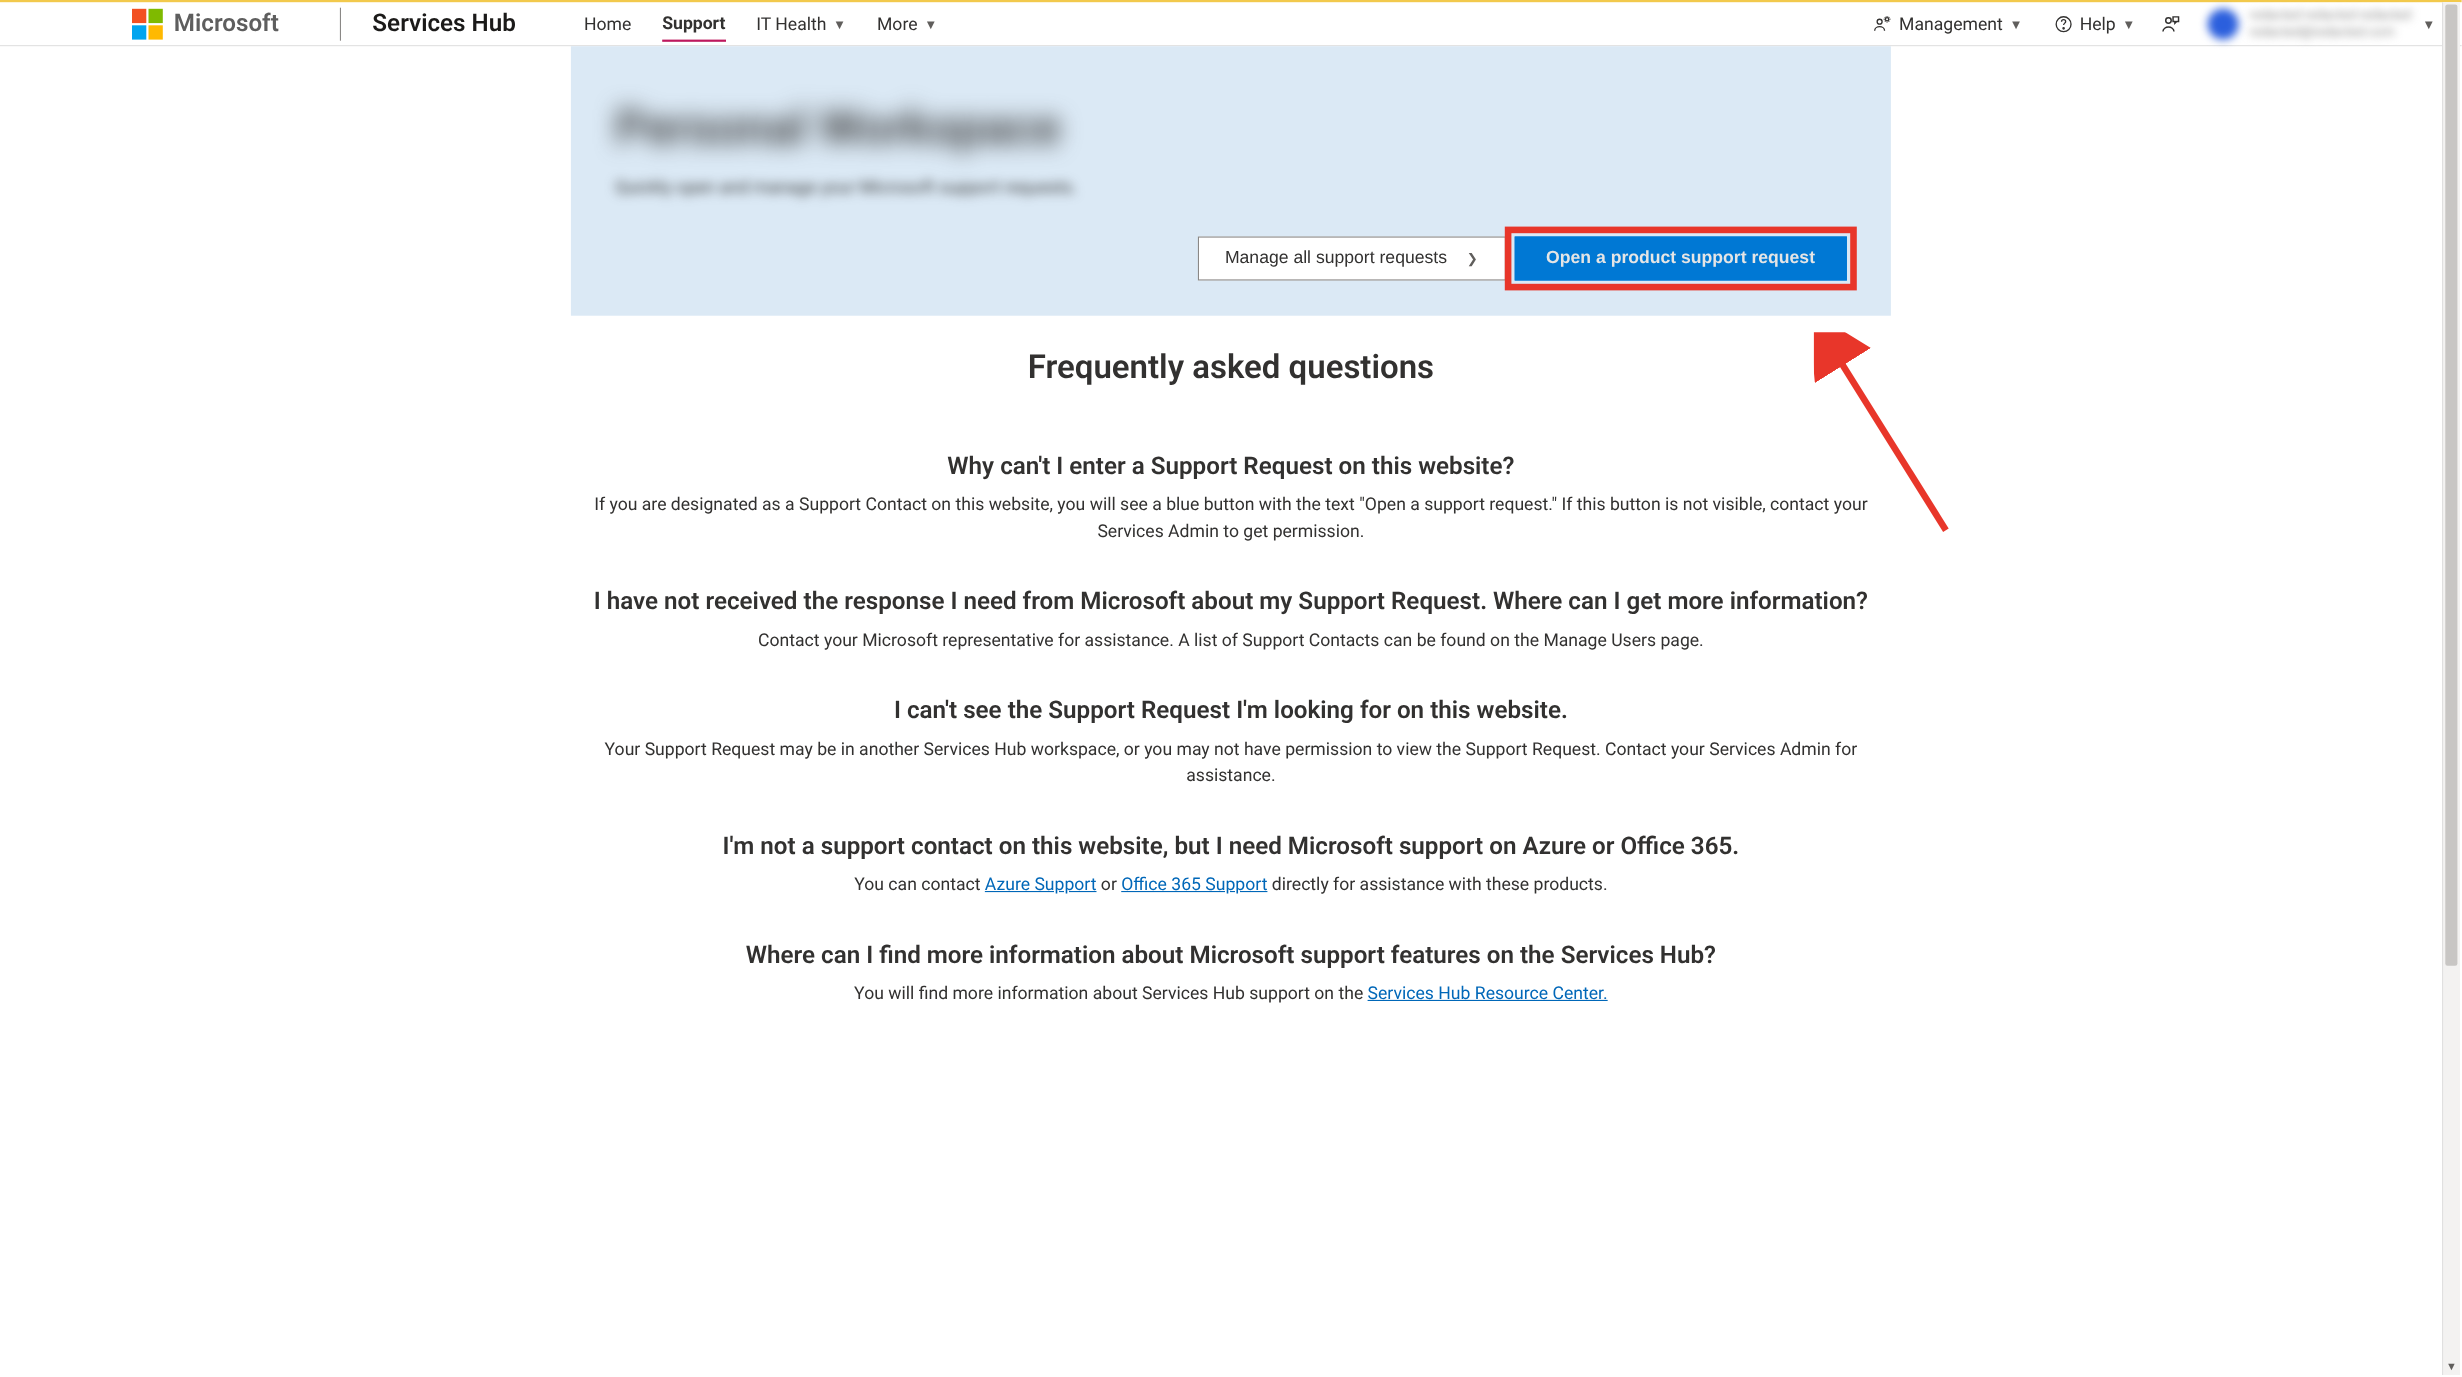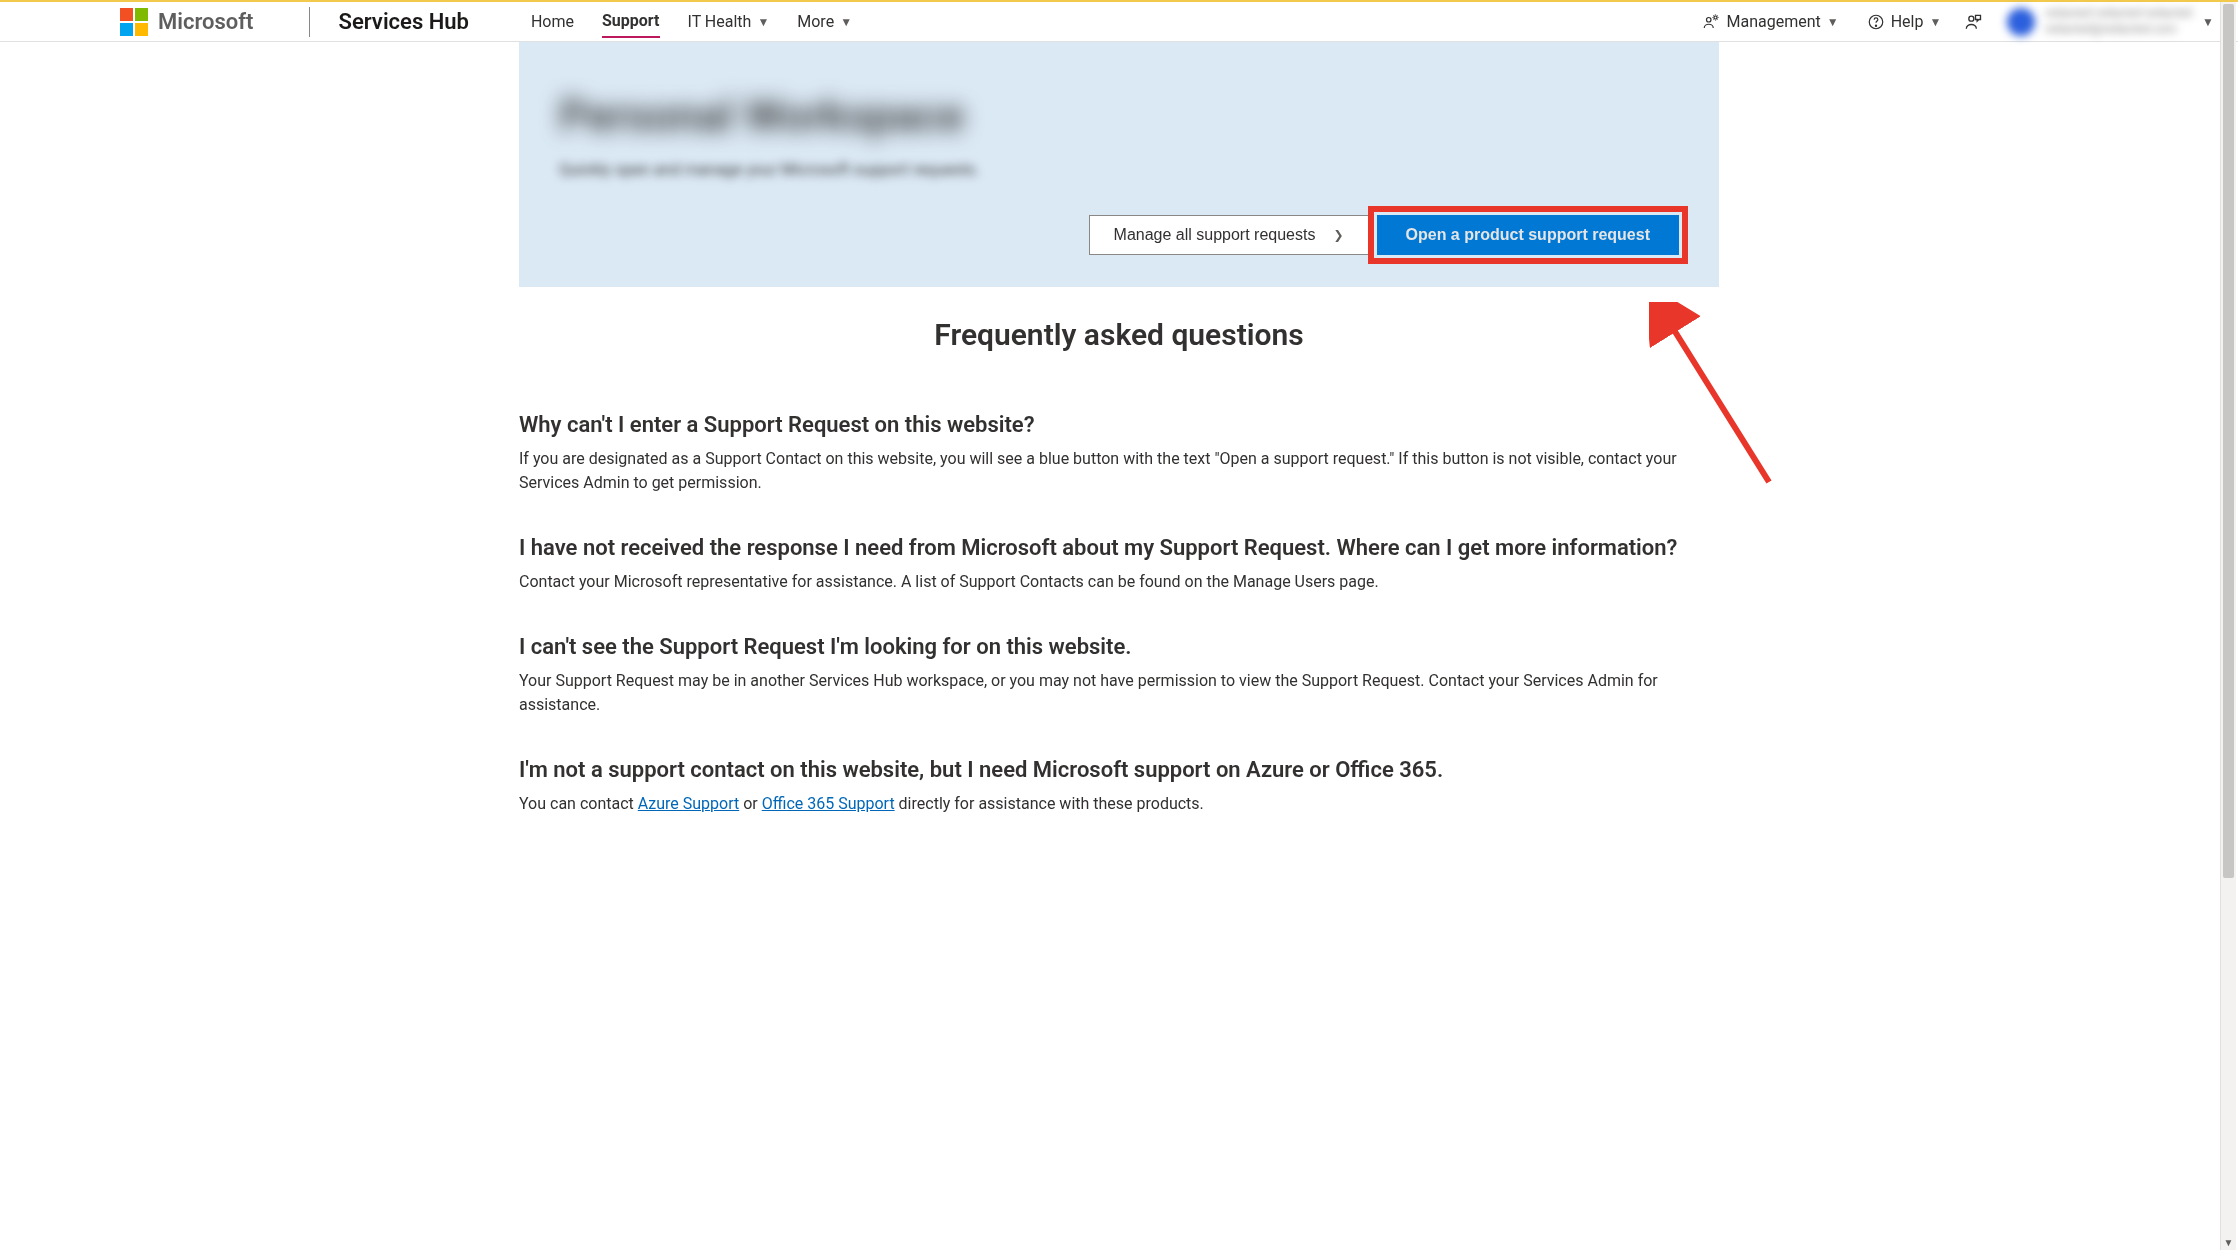--- a/index.html
+++ b/index.html
@@ -79,21 +79,21 @@
       right: -70px;
       top: 260px;
       pointer-events:none;
     }
 
     
     .faq-title {
       text-align:center; font-size: 30px; font-weight:600;
       margin: 30px 0 60px 0;
     }
-    .faq-item { margin: 0 0 40px 0; }
+    .faq-item { margin: 0 0 40px 0; text-align: center; }
     .faq-item h3 { font-size: 22px; font-weight:600; margin-bottom:10px; }
     .faq-item p { font-size: 16px; line-height:1.5; color:#323130; }
     .faq-item a { color:#0067b8; text-decoration: underline; }
 
     
     .vscroll {
       position:fixed; right:2px; top:2px; bottom:2px; width:16px;
       background:#f3f2f1; border-left:1px solid #e0e0e0;
     }
     .vscroll .thumb { position:absolute; left:2px; right:2px; top:2px; height:70%; background:#c8c6c4; border-radius:2px;}
@@ -220,19 +220,25 @@
     <p>Your Support Request may be in another Services Hub workspace, or you may not have permission to view the Support Request. Contact your Services Admin for assistance.</p>
   </div>
 
   <div class="faq-item">
     <h3>I'm not a support contact on this website, but I need Microsoft support on Azure or Office 365.</h3>
     <p>
       <span>You can contact </span><a href="#">Azure Support</a><span> or </span><a href="#">Office 365 Support</a><span> directly for assistance with these products.</span>
     </p>
   </div>
 
+  <div class="faq-item">
+    <h3>Where can I find more information about Microsoft support features on the Services Hub?</h3>
+    <p>
+      <span>You will find more information about Services Hub support on the </span><a href="#">Services Hub Resource Center.</a>
+    </p>
+  </div>
 
 </div>
 
 <div class="vscroll">
   <div class="thumb"></div>
   <div class="down">▼</div>
 </div>
 
 </body></html>

